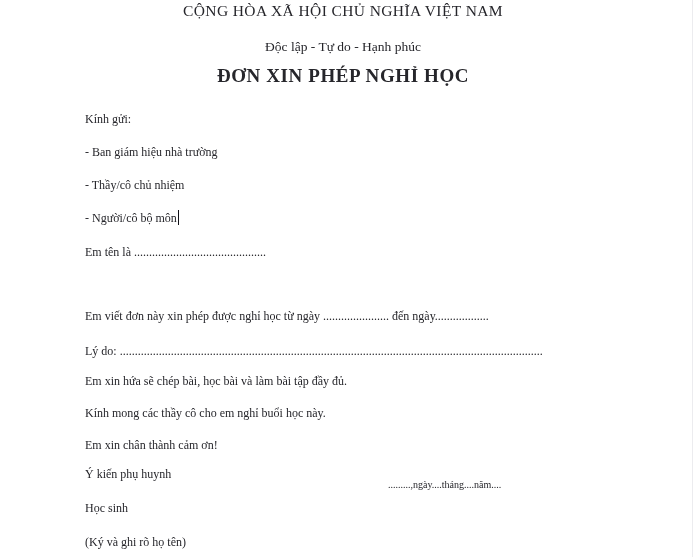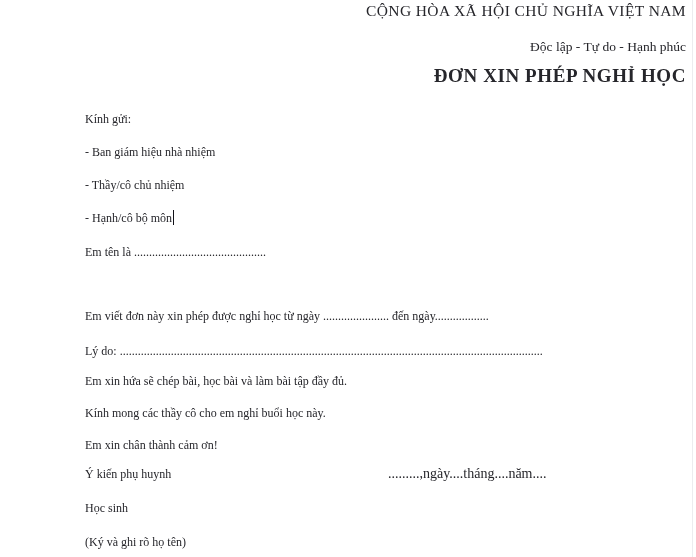--- a/index.html
+++ b/index.html
@@ -21,21 +21,21 @@
     top: 0;
     bottom: 0;
     right: 3px;
     width: 1px;
     background: #ececef;
   }
   .center {
     position: absolute;
     left: 0;
     right: 10px;
-    text-align: right;
+    text-align: center;
     white-space: nowrap;
   }
   .republic {
     top: 2px;
     font-size: 15.5px;
     letter-spacing: 0.4px;
   }
   .motto {
     top: 39px;
     font-size: 13.5px;
@@ -73,43 +73,43 @@
   <div class="edge-line"></div>
 
   <div class="center republic">CỘNG HÒA XÃ HỘI CHỦ NGHĨA VIỆT NAM</div>
 
   <div class="center motto">Độc lập - Tự do - Hạnh phúc</div>
 
   <div class="center doc-title">ĐƠN XIN PHÉP NGHỈ HỌC</div>
 
   <div class="line" style="top:112px">Kính gửi:</div>
 
-  <div class="line" style="top:145px">- Ban giám hiệu nhà nhiệm</div>
+  <div class="line" style="top:145px">- Ban giám hiệu nhà trường</div>
 
   <div class="line" style="top:178px">- Thầy/cô chủ nhiệm</div>
 
   <div class="line" style="top:210px">
-    <span>- Hạnh/cô bộ môn</span><span class="caret"></span>
+    <span>- Người/cô bộ môn</span><span class="caret"></span>
   </div>
 
   <div class="line" style="top:245px">Em tên là ............................................</div>
 
 
   <div class="line" style="top:309px">Em viết đơn này xin phép được nghỉ học từ ngày ...................... đến ngày..................</div>
 
   <div class="line" style="top:344px">Lý do: .............................................................................................................................................</div>
 
   <div class="line" style="top:406px">Kính mong các thầy cô cho em nghỉ buổi học này.</div>
 
   <div class="line" style="top:374px">Em xin hứa sẽ chép bài, học bài và làm bài tập đầy đủ.</div>
 
   <div class="line" style="top:438px">Em xin chân thành cảm ơn!</div>
 
   <div class="line" style="top:467px">Ý kiến phụ huynh</div>
 
-  <div class="line right-pos" style="top:466px; left:388px; font-size:14px">.........,ngày....tháng....năm....</div>
+  <div class="line right-pos" style="top:479px; left:388px; font-size:10px">.........,ngày....tháng....năm....</div>
 
   <div class="line" style="top:501px">Học sinh</div>
 
 
   <div class="line" style="top:535px">(Ký và ghi rõ họ tên)</div>
 
 </div>
 
 </body></html>

